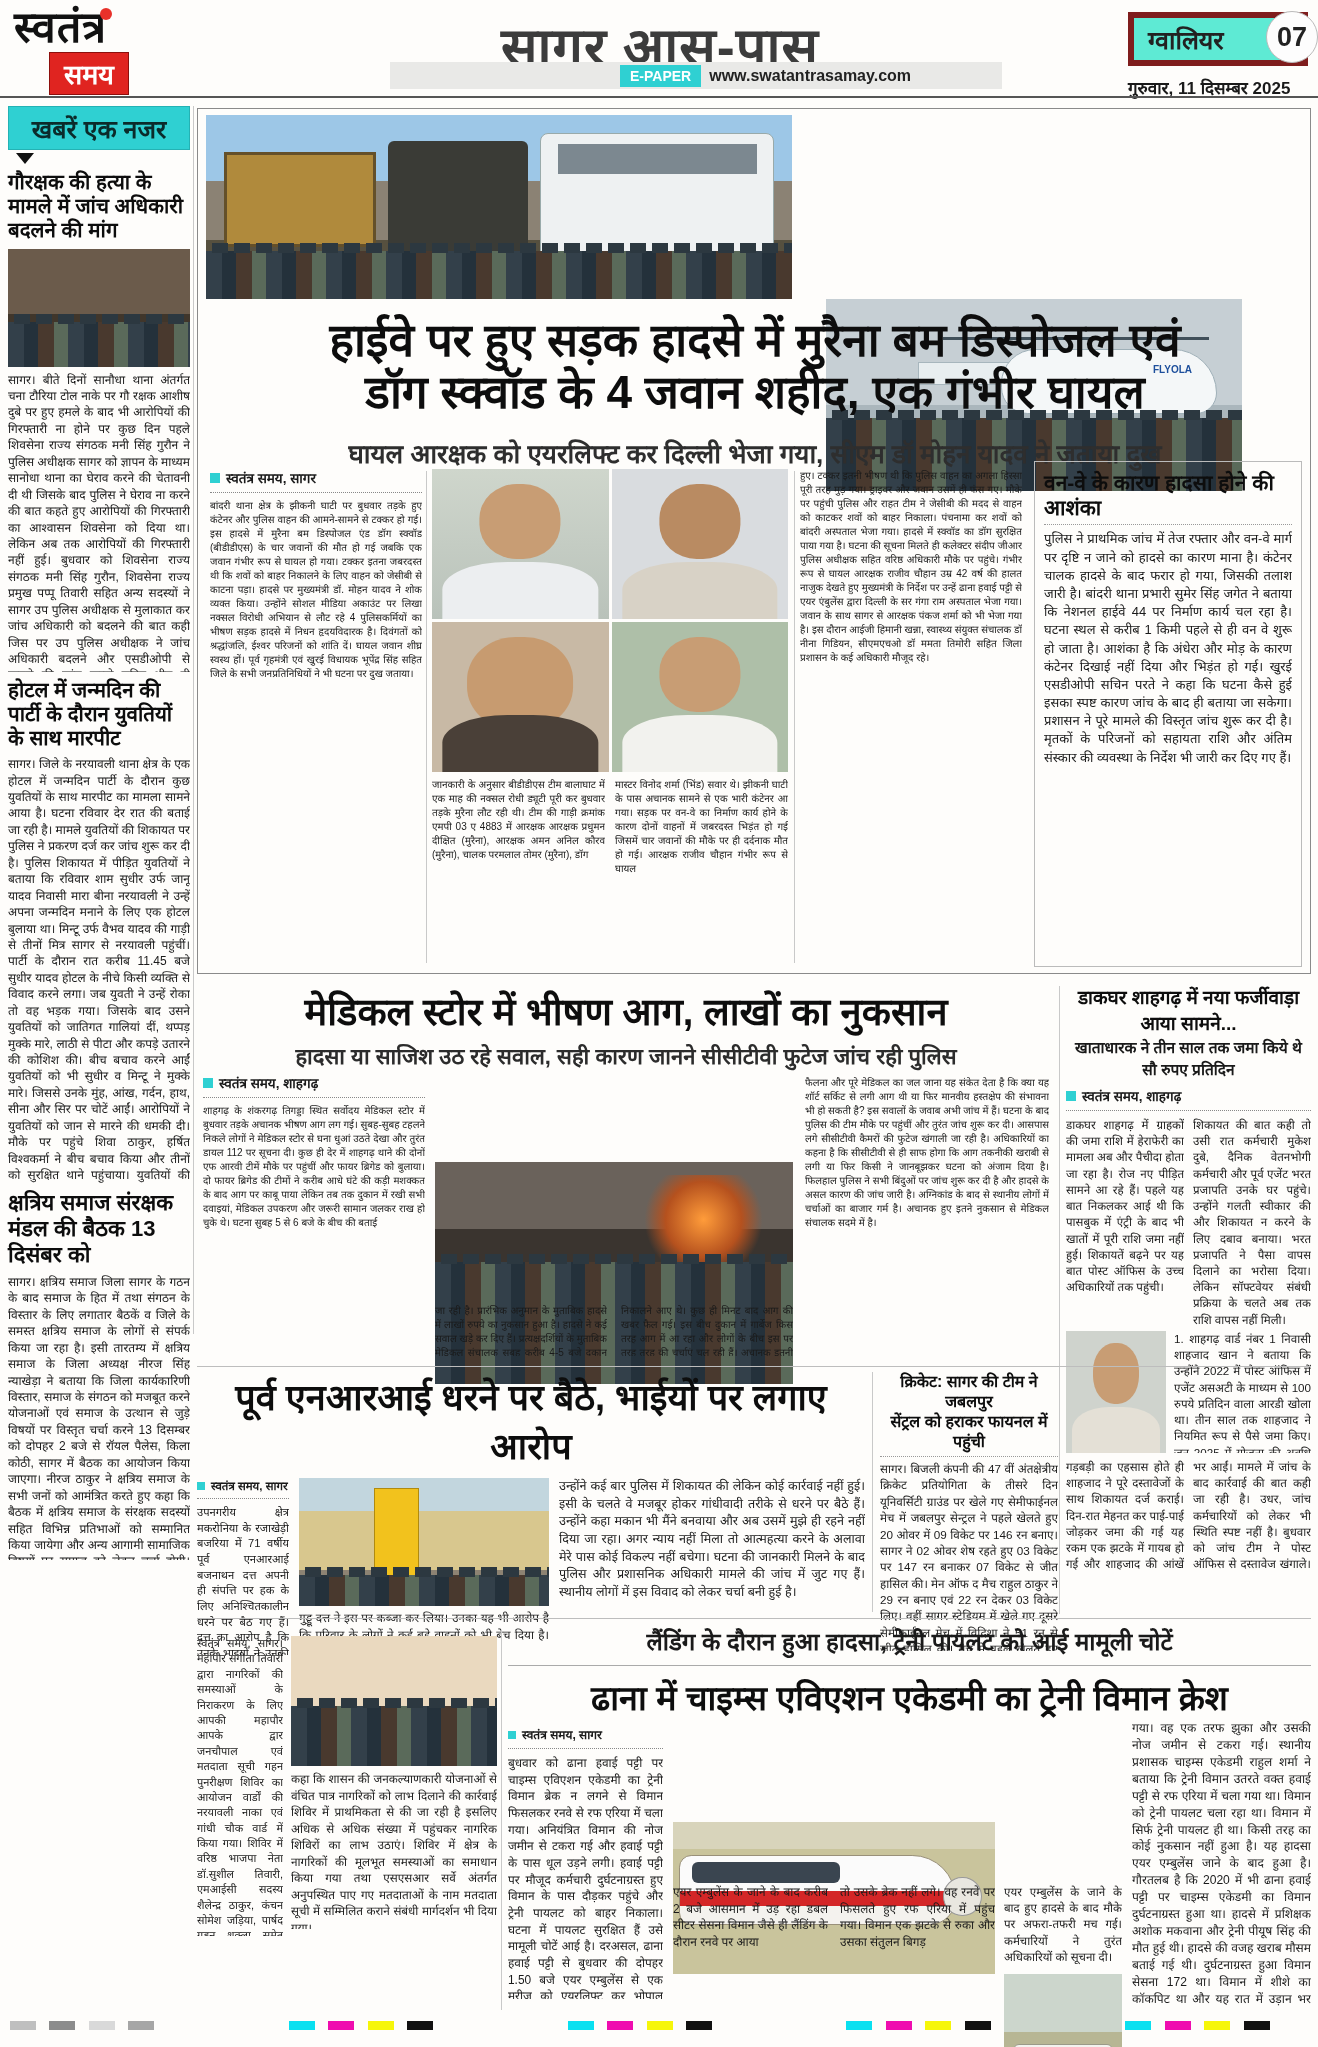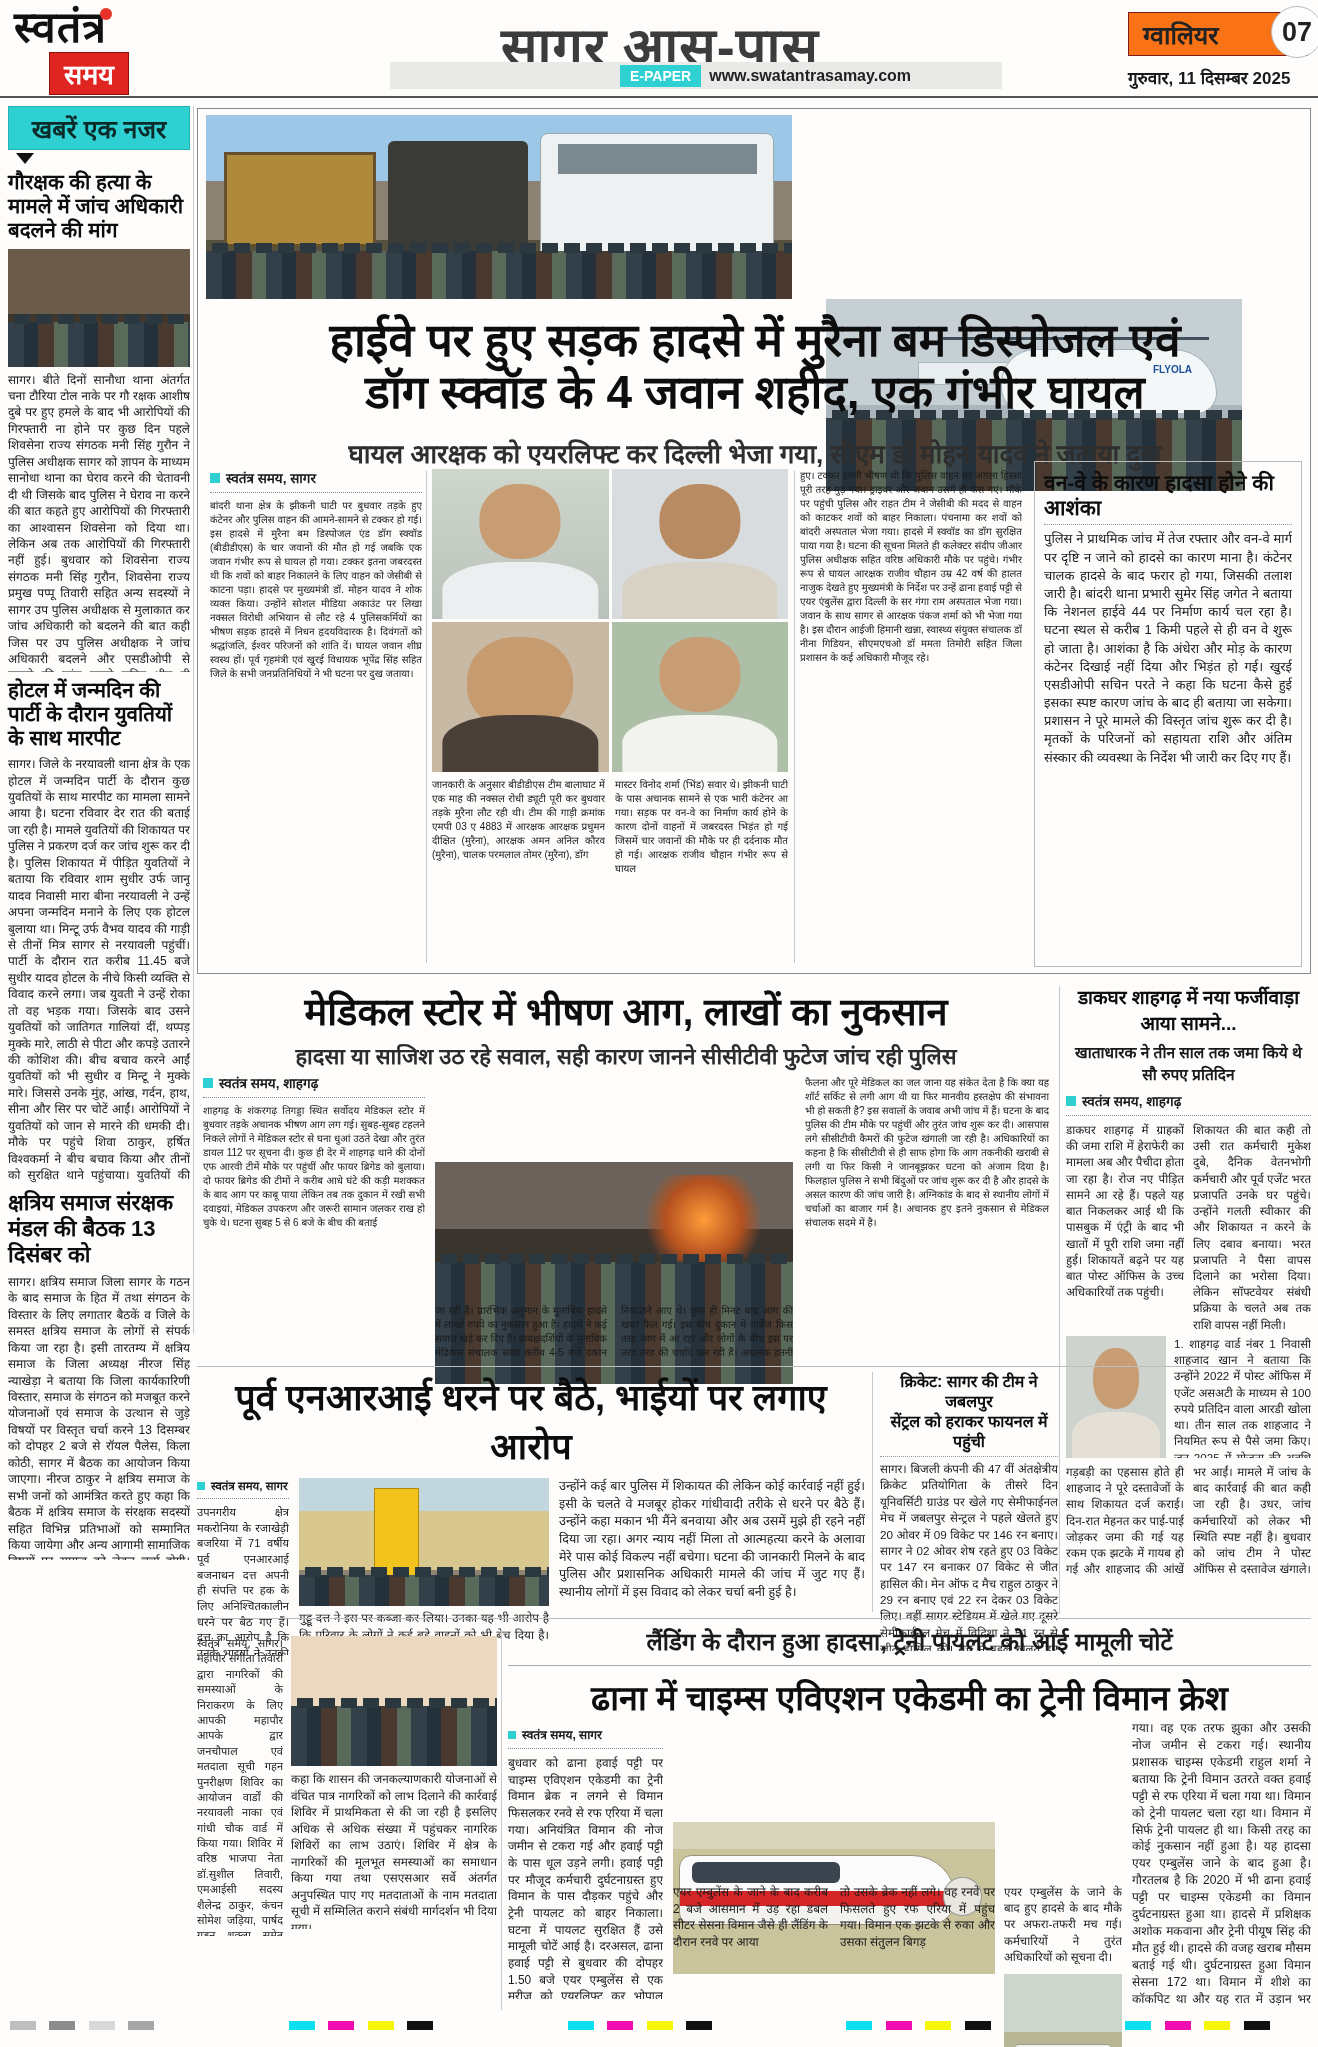--- a/index.html
+++ b/index.html
@@ -10,21 +10,21 @@
   .txt{font-size:10px;line-height:1.4;text-align:justify;overflow:hidden;}
   .center{text-align:center;}
   .bold{font-weight:bold;}
   h1,h2,h3,h4{margin:0;font-weight:bold;color:#0d0d0d;}
   
   .brand-top{font-size:43px;font-weight:bold;letter-spacing:1px;line-height:1;color:#111;}
   .brand-dot{position:absolute;left:86px;top:2px;width:12px;height:12px;border-radius:50%;background:#e8312a;}
   .brand-bottom{display:inline-block;background:#e02420;color:#fff;font-size:27px;font-weight:bold;
                 padding:2px 14px;margin-top:3px;border:1px solid #8d0f0c;}
   .section-title{font-size:54px;font-weight:bold;color:#3c3c3c;letter-spacing:1px;}
-  .edition-box{background:#f97316;border:1px solid #7f1d1d;padding:4px 44px 4px 14px;font-size:25px;
+  .edition-box{background:#5eead4;border:6px solid #7f1d1d;padding:4px 44px 4px 14px;font-size:25px;
                font-weight:bold;color:#222;position:relative;}
   .page-circle{position:absolute;right:-16px;top:-7px;width:52px;height:52px;border-radius:50%;
                background:#fdfdfd;border:1px solid #bbb;display:flex;align-items:center;justify-content:center;
                font-size:27px;font-weight:bold;}
   .date-line{font-size:17px;font-weight:bold;margin-top:10px;}
   .epaper-bar{background:#e9e9e7;height:27px;display:flex;align-items:center;gap:8px;padding-left:230px;}
   .epaper-badge{background:#2fd0d2;color:#fff;font-size:14px;font-weight:bold;padding:3px 10px;}
   .website{font-size:16px;font-weight:bold;color:#222;}
   .rule-h{background:#555;height:2px;}
   .rule-thin{background:#bdbdbd;}
@@ -229,21 +229,21 @@
         <i class="crowd" style="height:55%;"></i>
     </div>
     <div class="abs txt" style="left:238px;top:320px;width:172px;height:52px;">जा रही है।  प्रारंभिक अनुमान के मुताबिक हादसे में लाखों रुपये का नुकसान हुआ है। हादसे ने कई सवाल खड़े कर दिए हैं। प्रत्यक्षदर्शियों के मुताबिक मेडिकल संचालक सुबह करीब 4-5 बजे दुकान पर दवाइयां</div>
     <div class="abs txt" style="left:424px;top:320px;width:172px;height:52px;">निकालने आए थे। कुछ ही मिनट बाद आग की खबर फैल गई। इस बीच दुकान में गार्बेज किस तरह आग में आ रहा और लोगों के बीच इस पर तरह तरह की चर्चाएं चल रही हैं। अचानक इतनी तीव्रता से आग</div>
     <div class="abs txt" style="left:608px;top:92px;width:244px;height:280px;">फैलना और पूरे मेडिकल का जल जाना यह संकेत देता है कि क्या यह शॉर्ट सर्किट से लगी आग थी या फिर मानवीय हस्तक्षेप की संभावना भी हो सकती है? इस सवालों के जवाब अभी जांच में हैं। घटना के बाद पुलिस की टीम मौके पर पहुंचीं और तुरंत जांच शुरू कर दी। आसपास लगे सीसीटीवी कैमरों की फुटेज खंगाली जा रही है। अधिकारियों का कहना है कि सीसीटीवी से ही साफ होगा कि आग तकनीकी खराबी से लगी या फिर किसी ने जानबूझकर घटना को अंजाम दिया है। फिलहाल पुलिस ने सभी बिंदुओं पर जांच शुरू कर दी है और हादसे के असल कारण की जांच जारी है। अग्निकांड के बाद से स्थानीय लोगों में चर्चाओं का बाजार गर्म है। अचानक हुए इतने नुकसान से मेडिकल संचालक सदमे में है।</div>
   </div>
 
   <div class="abs vline" style="left:1059px;top:986px;height:628px;"></div>
   <div class="abs" style="left:1066px;top:984px;width:245px;height:630px;">
     <h4 class="post-kick center">डाकघर शाहगढ़ में नया फर्जीवाड़ा आया सामने...</h4>
-    <div class="post-sub center bold" style="margin-top:5px;">खाताधारक ने तीन साल तक जमा किये थे सौ रुपए प्रतिदिन</div>
+    <div class="post-sub center bold" style="">खाताधारक ने तीन साल तक जमा किये थे सौ रुपए प्रतिदिन</div>
     <div class="byline" style="margin-top:7px;">
       <span class="bb"></span>
       <span>स्वतंत्र समय, शाहगढ़</span>
     </div>
     <div style="display:flex;gap:9px;">
       <div class="txt" style="width:118px;height:208px;font-size:11.6px;">डाकघर शाहगढ़ में ग्राहकों की जमा राशि में हेराफेरी का मामला अब और पैचीदा होता जा रहा है। रोज नए पीड़ित सामने आ रहे हैं। पहले यह बात निकलकर आई थी कि पासबुक में एंट्री के बाद भी खातों में पूरी राशि जमा नहीं हुई। शिकायतें बढ़ने पर यह बात पोस्ट ऑफिस के उच्च अधिकारियों तक पहुंची।</div>
       <div class="txt" style="width:118px;height:208px;font-size:11.6px;">शिकायत की बात कही तो उसी रात कर्मचारी मुकेश दुबे, दैनिक वेतनभोगी कर्मचारी और पूर्व एजेंट भरत प्रजापति उनके घर पहुंचे। उन्होंने गलती स्वीकार की और शिकायत न करने के लिए दबाव बनाया। भरत प्रजापति ने पैसा वापस दिलाने का भरोसा दिया। लेकिन सॉफ्टवेयर संबंधी प्रक्रिया के चलते अब तक राशि वापस नहीं मिली।</div>
     </div>
     <div style="display:flex;gap:8px;margin-top:6px;">
       <div class="photo face" style="width:100px;height:122px;flex:0 0 auto;background:#cfd3cd;">

